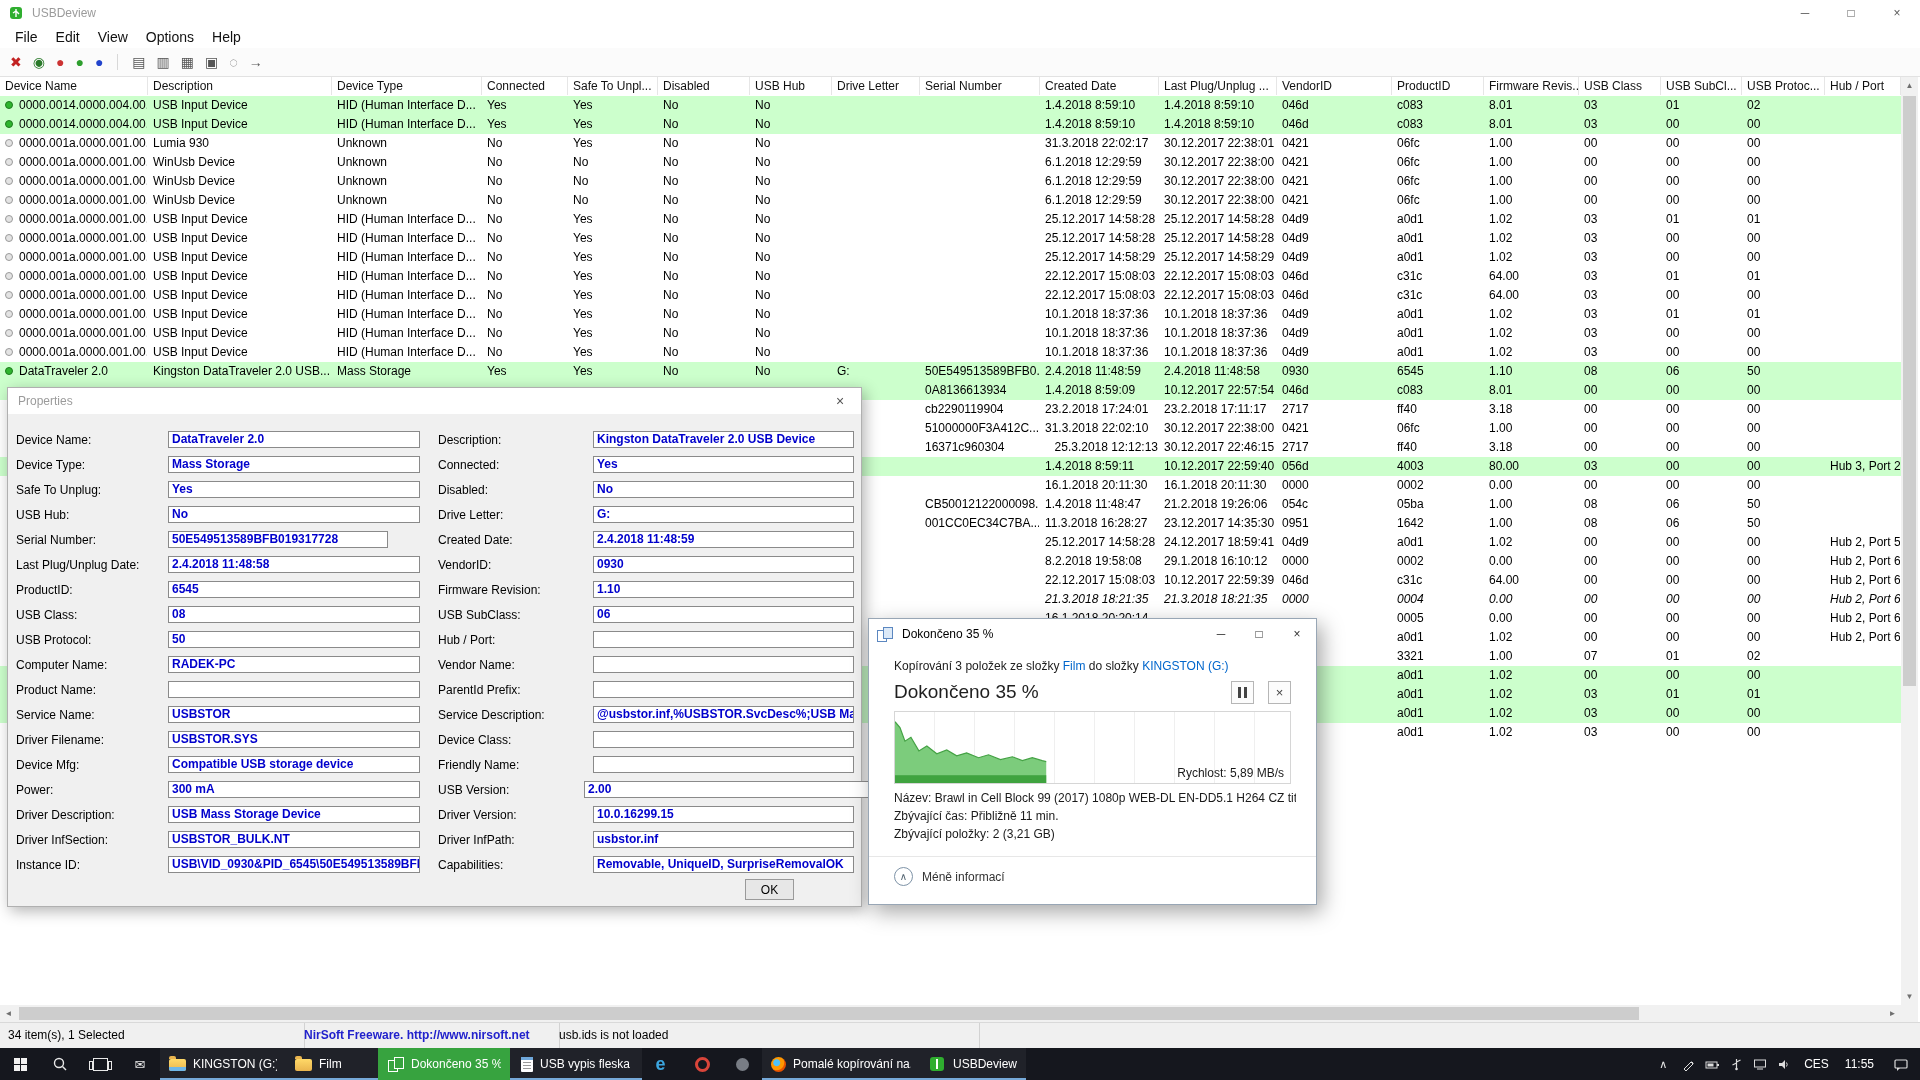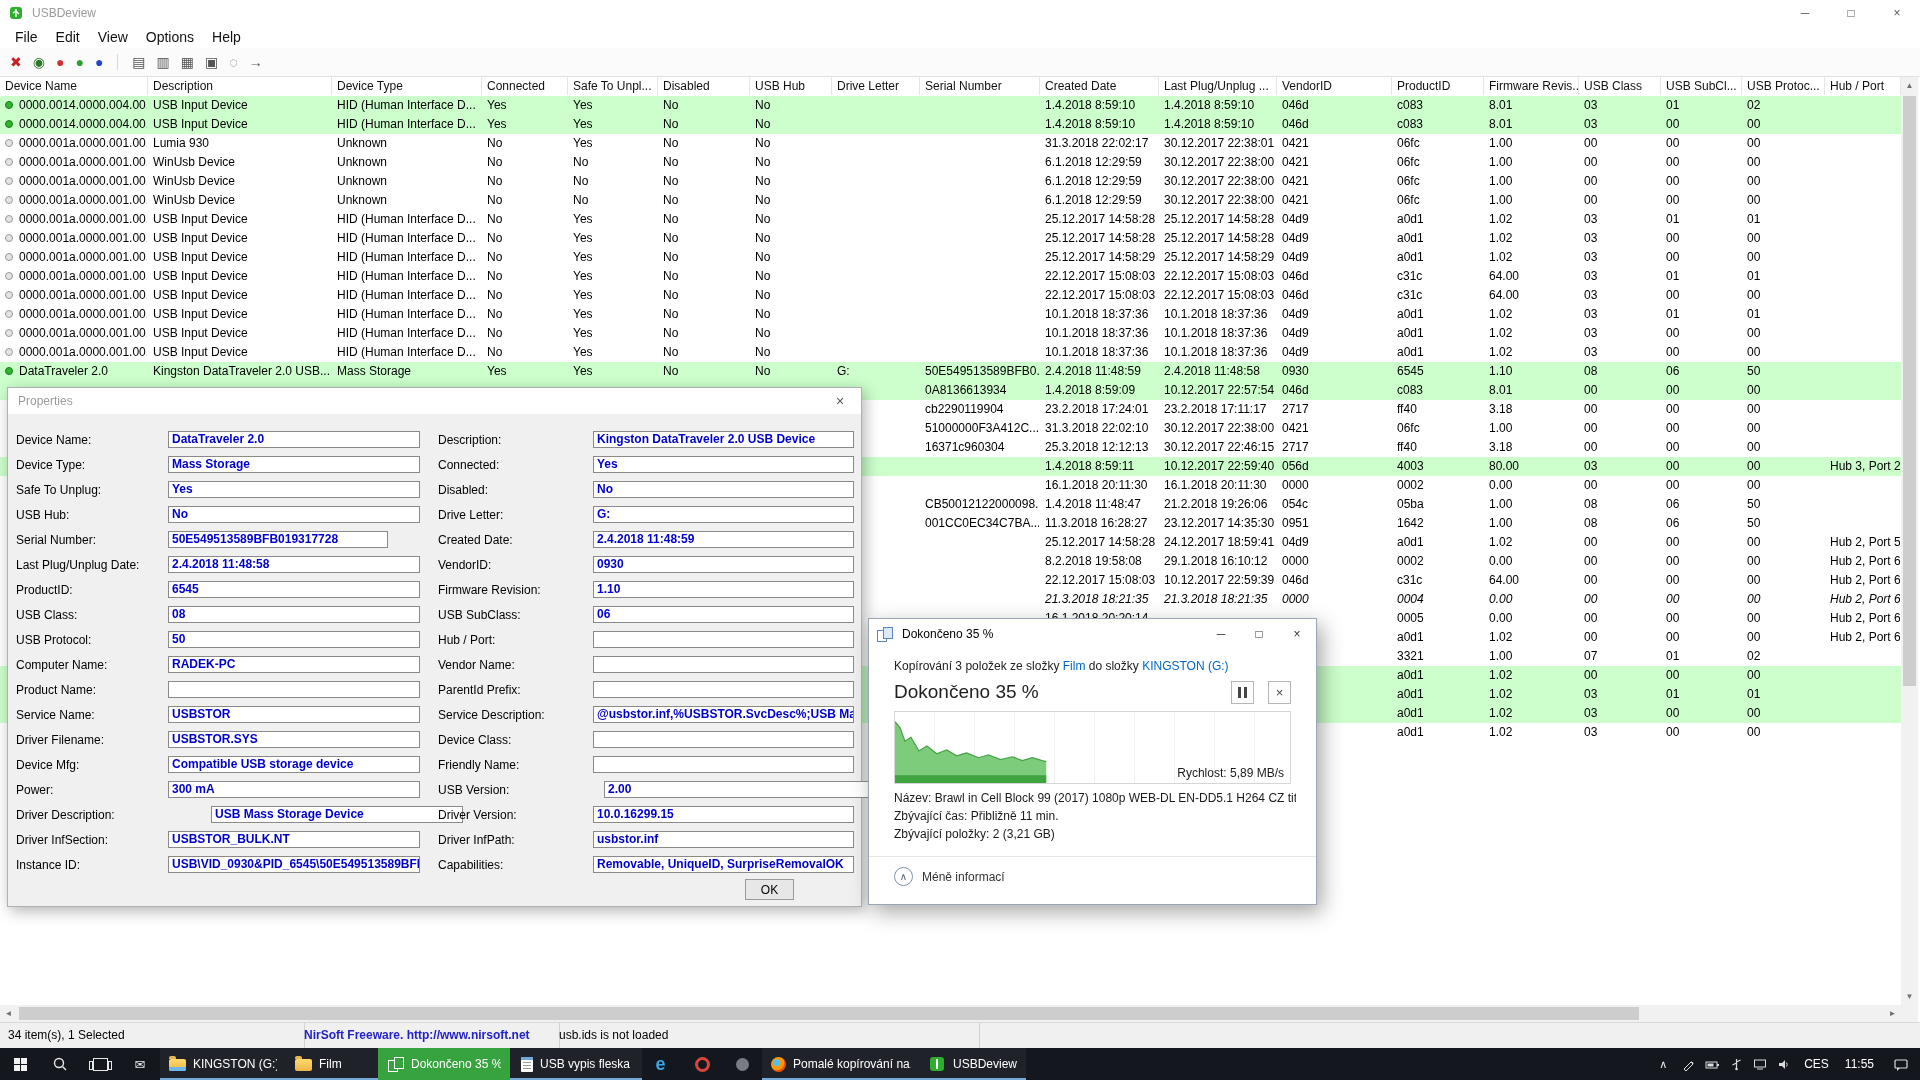--- a/index.html
+++ b/index.html
@@ -499,21 +499,21 @@
         <span class="tcell" style="left: 1159px; width: 112px;">30.12.2017 22:38:00</span>
         <span class="tcell" style="left: 1277px; width: 109px;">0421</span>
         <span class="tcell" style="left: 1392px; width: 86px;">06fc</span>
         <span class="tcell" style="left: 1484px; width: 89px;">1.00</span>
         <span class="tcell" style="left: 1579px; width: 76px;">00</span>
         <span class="tcell" style="left: 1661px; width: 75px;">00</span>
         <span class="tcell" style="left: 1742px; width: 77px;">00</span>
       </div>
       <div class="trow" style="top: 342px;">
         <span class="tcell" style="left: 920px; width: 114px;">16371c960304</span>
-        <span class="tcell" style="left: 1040px; width: 113px;">25.3.2018 12:12:13</span>
+        <span class="tcell" style="left: 1040px; width: 113px; text-align: right;">25.3.2018 12:12:13</span>
         <span class="tcell" style="left: 1159px; width: 112px;">30.12.2017 22:46:15</span>
         <span class="tcell" style="left: 1277px; width: 109px;">2717</span>
         <span class="tcell" style="left: 1392px; width: 86px;">ff40</span>
         <span class="tcell" style="left: 1484px; width: 89px;">3.18</span>
         <span class="tcell" style="left: 1579px; width: 76px;">00</span>
         <span class="tcell" style="left: 1661px; width: 75px;">00</span>
         <span class="tcell" style="left: 1742px; width: 77px;">00</span>
       </div>
       <div class="trow green" style="top: 361px;">
         <span class="tcell" style="left: 1040px; width: 113px;">1.4.2018 8:59:11</span>
@@ -737,21 +737,21 @@
         <div class="prow" style="top: 325px;">
           <span class="plabel">Device Mfg:</span>
           <div class="pfield" style="left: 152px; width: 252px;">Compatible USB storage device</div>
         </div>
         <div class="prow" style="top: 350px;">
           <span class="plabel">Power:</span>
           <div class="pfield" style="left: 152px; width: 252px;">300 mA</div>
         </div>
         <div class="prow" style="top: 375px;">
           <span class="plabel">Driver Description:</span>
-          <div class="pfield" style="left: 152px; width: 252px; margin-left: 43px;">USB Mass Storage Device</div>
+          <div class="pfield" style="left: 152px; width: 252px;">USB Mass Storage Device</div>
         </div>
         <div class="prow" style="top: 400px;">
           <span class="plabel">Driver InfSection:</span>
           <div class="pfield" style="left: 152px; width: 252px;">USBSTOR_BULK.NT</div>
         </div>
         <div class="prow" style="top: 425px;">
           <span class="plabel">Instance ID:</span>
           <div class="pfield" style="left: 152px; width: 252px;">USB\VID_0930&amp;PID_6545\50E549513589BFB019317728</div>
         </div>
       </div>
@@ -807,21 +807,21 @@
         <div class="prow" style="top: 300px;">
           <span class="plabel">Device Class:</span>
           <div class="pfield" style="left: 155px; width: 261px;"></div>
         </div>
         <div class="prow" style="top: 325px;">
           <span class="plabel">Friendly Name:</span>
           <div class="pfield" style="left: 155px; width: 261px;"></div>
         </div>
         <div class="prow" style="top: 350px;">
           <span class="plabel">USB Version:</span>
-          <div class="pfield" style="left: 166px; width: 296px;">2.00</div>
+          <div class="pfield" style="left: 146px; width: 296px;">2.00</div>
         </div>
         <div class="prow" style="top: 375px;">
           <span class="plabel">Driver Version:</span>
           <div class="pfield" style="left: 155px; width: 261px;">10.0.16299.15</div>
         </div>
         <div class="prow" style="top: 400px;">
           <span class="plabel">Driver InfPath:</span>
           <div class="pfield" style="left: 155px; width: 261px;">usbstor.inf</div>
         </div>
         <div class="prow" style="top: 425px;">

